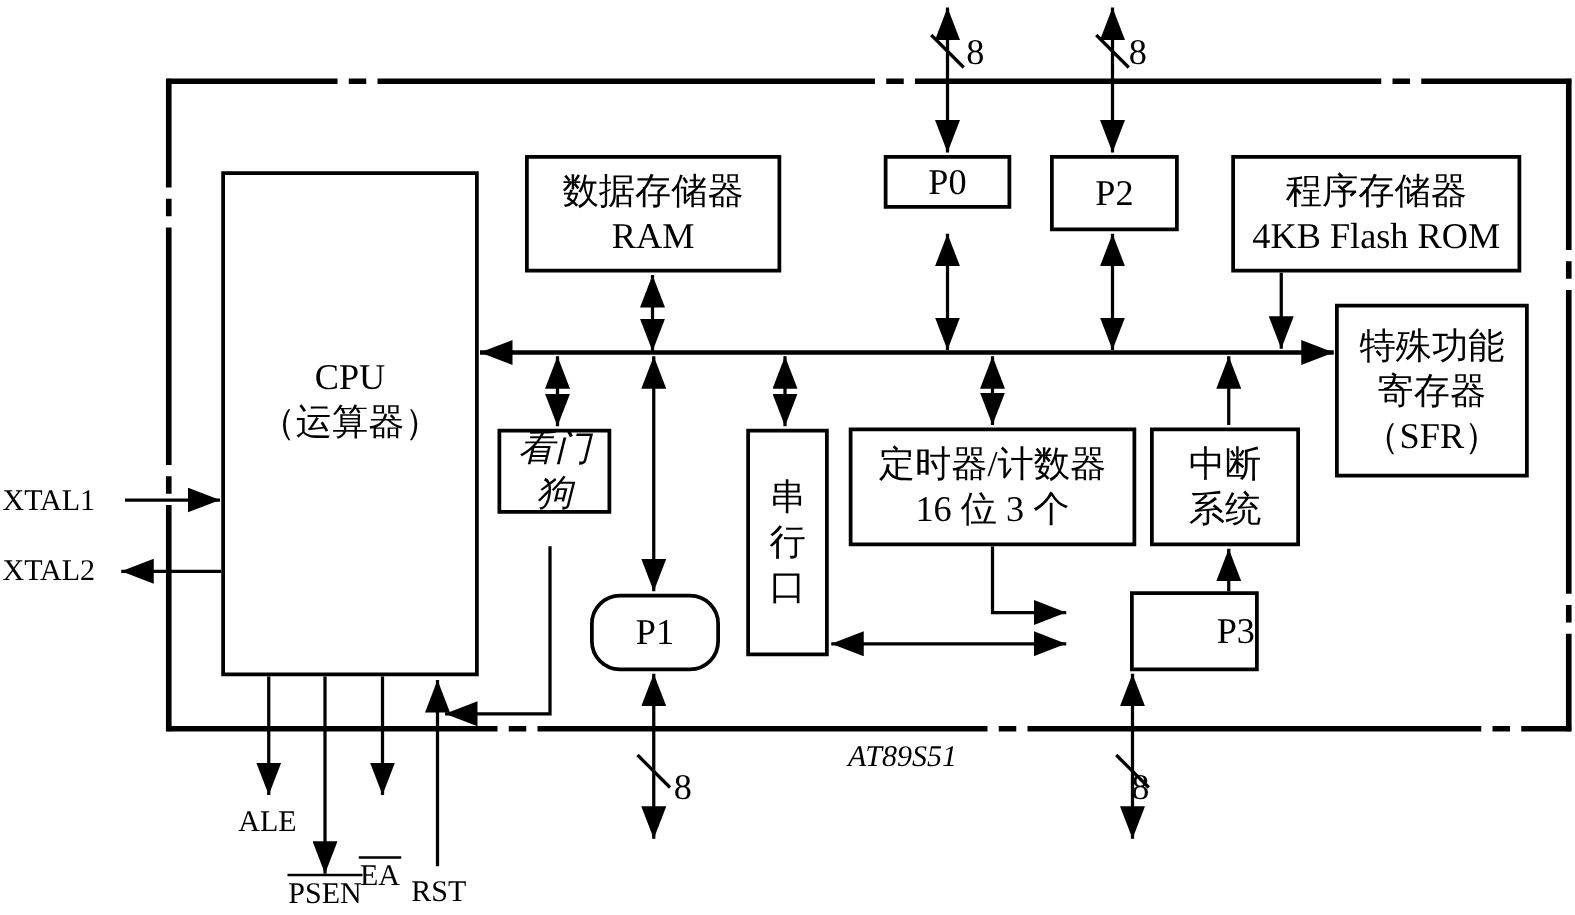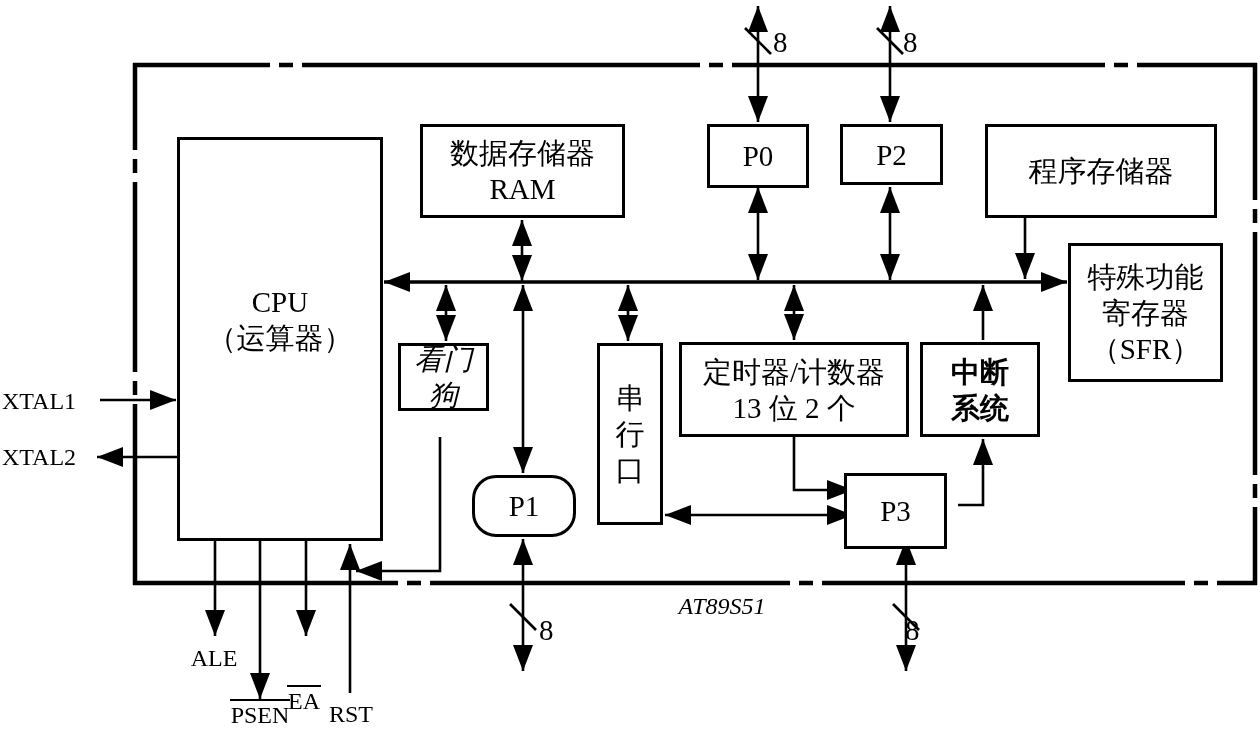--- a/index.html
+++ b/index.html
@@ -88,30 +88,31 @@
   <div class="box" style="left:177px;top:137px;width:206px;height:404px;padding-bottom:38px;">
     <div>CPU</div>
     <div>（运算器）</div>
   </div>
 
   <div class="box" style="left:420px;top:124px;width:205px;height:94px;">
     <div>数据存储器</div>
     <div>RAM</div>
   </div>
 
-  <div class="box" style="left:707px;top:124px;width:102px;height:64px;">
+  <div class="box" style="left:707px;top:124px;width:102px;height:43px;">
     <div>P0</div>
   </div>
 
   <div class="box" style="left:840px;top:124px;width:103px;height:61px;">
     <div>P2</div>
   </div>
 
   <div class="box" style="left:985px;top:124px;width:232px;height:94px;">
     <div>程序存储器</div>
+    <div>4KB Flash ROM</div>
   </div>
 
   <div class="box" style="left:1068px;top:243px;width:155px;height:139px;align-items:center;">
     <div>特殊功能</div>
     <div>寄存器</div>
     <div>（SFR）</div>
   </div>
 
   <div class="box" style="left:398px;top:343px;width:91px;height:68px;font-style:italic;">
     <div>看门</div>
@@ -119,33 +120,33 @@
   </div>
 
   <div class="box" style="left:597px;top:343px;width:66px;height:182px;">
     <div>串</div>
     <div>行</div>
     <div>口</div>
   </div>
 
   <div class="box" style="left:679px;top:342px;width:230px;height:95px;">
     <div>定时器/计数器</div>
-    <div>13 位 2 个</div>
+    <div>16 位 3 个</div>
   </div>
 
-  <div class="box" style="left:920px;top:342px;width:120px;height:95px;font-weight:bold;">
+  <div class="box" style="left:920px;top:342px;width:120px;height:95px;">
     <div>中断</div>
     <div>系统</div>
   </div>
 
   <div class="box" style="left:472px;top:475px;width:104px;height:62px;border-radius:24px;">
     <div>P1</div>
   </div>
 
-  <div class="box" style="left:844px;top:473px;width:103px;height:76px;">
+  <div class="box" style="left:904px;top:473px;width:103px;height:64px;align-items:flex-end;">
     <div>P3</div>
   </div>
 
   <div class="lbl" style="left:2px;top:386px;">XTAL1</div>
   <div class="lbl" style="left:2px;top:442px;text-align:right;">XTAL2</div>
   <div class="lbl center" style="left:184px;top:643px;width:60px;">ALE</div>
   <div class="lbl center" style="left:279px;top:641px;width:50px;margin-top:44px;">
     <span class="overline">EA</span>
   </div>
   <div class="lbl center" style="left:217px;top:699px;width:86px;">

